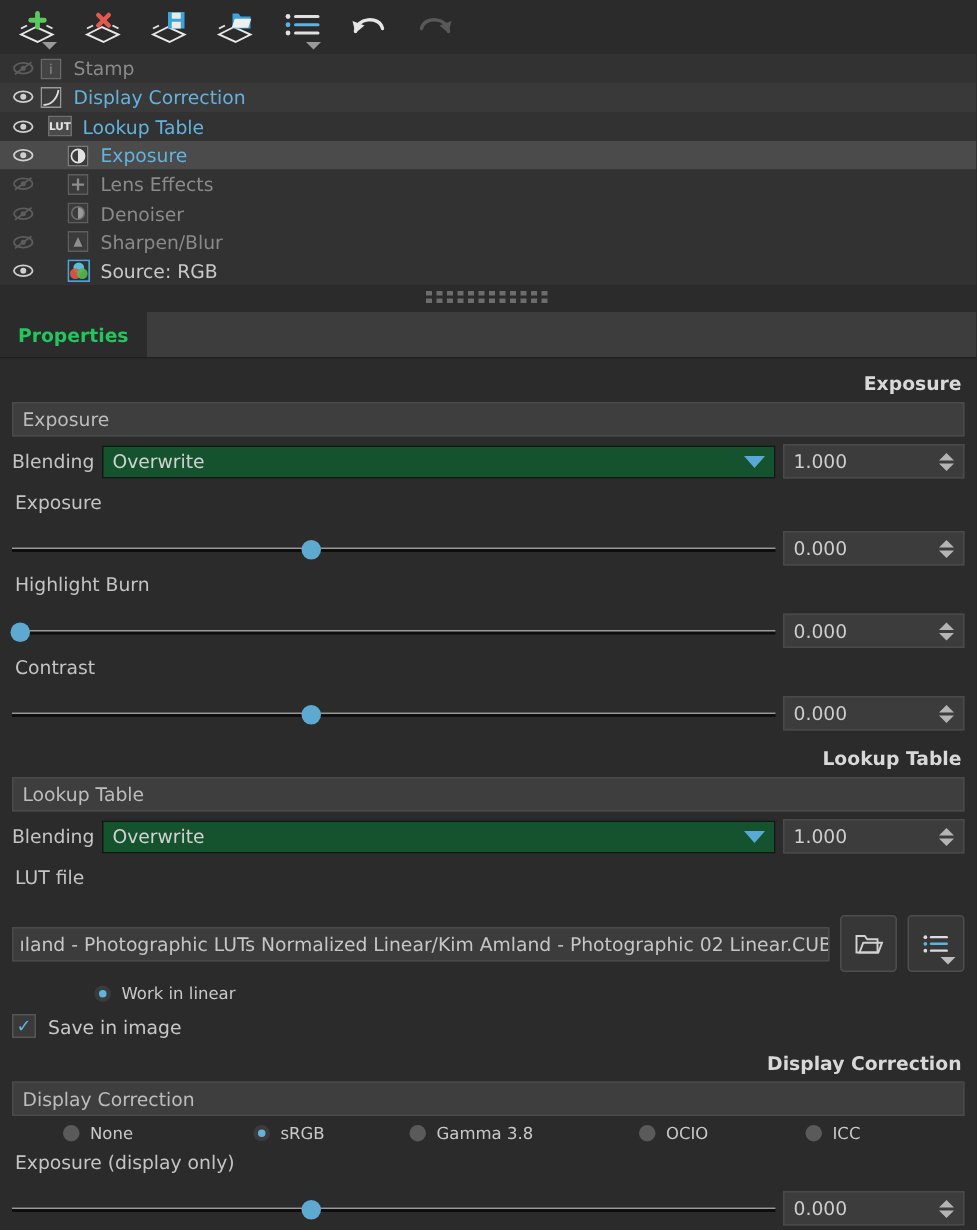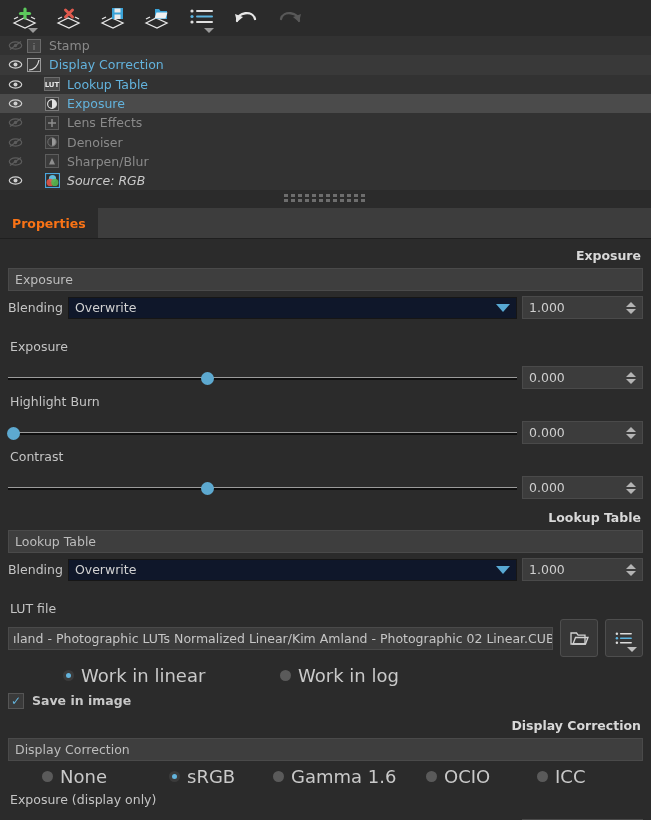--- a/index.html
+++ b/index.html
@@ -22,41 +22,41 @@
   
   .layers{background:#323232;}
   .layer-row{height:19.3px;display:flex;align-items:center;padding-left:4px;position:relative;cursor:pointer;}
   .layer-row .eye{width:22px;display:flex;align-items:center;justify-content:center;flex:0 0 22px;}
   .layer-row .lic{width:16px;height:16px;flex:0 0 16px;display:flex;align-items:center;justify-content:center;margin-right:7px;}
   .layer-row .lbl{font-size:12.5px;white-space:nowrap;}
   .lrow-plain{background:#323232;}
   .lrow-alt{background:#393939;}
   .lrow-sel{background:#4b4b4b;}
   .txt-dim{color:#8a8a8a;}
-  .txt-norm{color:#c9c9c9;font-style:italic;}
+  .txt-norm{color:#c9c9c9;}
   .txt-blue{color:#63b3dd;}
 
   
   .grip-wrap{height:16px;background:#2b2b2b;display:flex;align-items:center;justify-content:center;}
   .grip{display:grid;grid-template-columns:repeat(12,6px);grid-template-rows:3px 3px;gap:2px 1px;}
   .grip i{background:#6d6d6d;display:block;width:4px;height:3px;}
 
   
   .tabbar{height:32px;background:#2b2b2b;display:flex;align-items:flex-end;border-bottom:1px solid #1f1f1f;}
-  .tab{height:30px;display:flex;align-items:center;padding:0 12px;color:#f97316;font-weight:bold;font-size:12.5px;cursor:pointer;}
+  .tab{height:30px;display:flex;align-items:center;padding:0 12px;color:#22c55e;font-weight:bold;font-size:12.5px;cursor:pointer;}
   .tabfill{flex:1;height:30px;background:#3d3d3d;margin-left:0;}
 
   
   .props{padding:0 8px;background:#2b2b2b;}
   .sect-head{text-align:right;font-weight:bold;color:#d8d8d8;font-size:12.5px;padding:9px 2px 5px 0;}
   .namefield{height:21px;background:#3e3e3e;border:1px solid #4a4a4a;display:flex;align-items:center;
     padding-left:6px;color:#bdbdbd;font-size:12.5px;margin-bottom:5px;}
-  .row{display:flex;align-items:center;gap:5px;margin-bottom:20px;}
+  .row{display:flex;align-items:center;gap:5px;margin-bottom:8px;}
   .lbl-inline{color:#c4c4c4;font-size:12.5px;white-space:nowrap;}
-  .combo{flex:1;height:20px;background:#0f172a;border:1px solid #161616;display:flex;align-items:center;
+  .combo{flex:1;height:20px;background:#14532d;border:1px solid #161616;display:flex;align-items:center;
     justify-content:space-between;padding:0 6px;color:#d2d2d2;font-size:12.5px;cursor:pointer;}
   .combo .dn{width:0;height:0;border-left:7px solid transparent;border-right:7px solid transparent;border-top:8px solid #58a9d3;}
   .spin{width:107px;height:21px;background:#3c3c3c;border:1px solid #4a4a4a;display:flex;align-items:center;
     justify-content:space-between;padding:0 6px;color:#cfcfcf;font-size:12.5px;}
   .spin .arrows{display:flex;flex-direction:column;gap:2px;}
   .caret-up{width:0;height:0;border-left:5px solid transparent;border-right:5px solid transparent;border-bottom:5px solid #b4b4b4;}
   .caret-dn{width:0;height:0;border-left:5px solid transparent;border-right:5px solid transparent;border-top:5px solid #b4b4b4;}
   .param-label{color:#c4c4c4;font-size:12.5px;margin:5px 0 2px 2px;}
   .slider-row{display:flex;align-items:center;gap:5px;margin-bottom:2px;margin-top:12px;}
   .slider{flex:1;height:18px;position:relative;cursor:pointer;}
@@ -65,25 +65,25 @@
 
   .path-row{display:flex;align-items:center;gap:7px;margin-top:2px;}
   .pathfield{flex:1;height:21px;background:#3c3c3c;border:1px solid #4a4a4a;display:flex;align-items:center;
     padding-left:4px;color:#c6c6c6;font-size:12.5px;overflow:hidden;white-space:nowrap;}
   .sqbtn{width:36px;height:36px;background:#373737;border:1px solid #4e4e4e;border-radius:3px;
     display:flex;align-items:center;justify-content:center;position:relative;cursor:pointer;}
   .sqbtn .caret{position:absolute;bottom:4px;right:5px;width:0;height:0;
     border-left:5px solid transparent;border-right:5px solid transparent;border-top:5px solid #bdbdbd;}
 
   .radio-row{display:flex;align-items:center;margin:8px 0 0 0;}
-  .radio{display:flex;align-items:center;gap:7px;cursor:pointer;font-size:18px;color:#c9c9c9;}
+  .radio{display:flex;align-items:center;gap:7px;cursor:pointer;font-size:11px;color:#c9c9c9;}
   .rdot{width:11px;height:11px;border-radius:50%;background:#5a5a5a;display:flex;align-items:center;justify-content:center;}
   .rdot.on{background:#3b3b3b;}
   .rdot.on::after{content:"";width:5px;height:5px;border-radius:50%;background:#63b4dd;}
-  .chk-row{display:flex;gap:8px;margin-top:7px;cursor:pointer;font-weight:bold;}
+  .chk-row{display:flex;align-items:center;gap:8px;margin-top:7px;cursor:pointer;}
   .chk{width:14px;height:14px;background:#3a3a3a;border:1px solid #555;display:flex;align-items:center;justify-content:center;}
   .chk.on{background:#3a3a3a;}
   .chk.on::after{content:"✓";color:#63b4dd;font-size:12px;line-height:1;}
 </style>
 </head>
 <body>
 
 <div class="app">
 
   <div class="toolbar">
@@ -206,21 +206,21 @@
       <span class="lbl txt-blue">Display Correction</span>
     </div>
 
     <div class="layer-row lrow-plain">
       <span class="eye">
         <svg width="15" height="11" viewBox="0 0 15 11">
             <ellipse cx="7.5" cy="5.5" rx="6.2" ry="3.6" fill="none" stroke="#cfcfcf" stroke-width="1.2"></ellipse>
             <circle cx="7.5" cy="5.5" r="2" fill="#cfcfcf"></circle>
           </svg>
       </span>
-      <span class="lic indent-icon" style="margin-left:18px">
+      <span class="lic indent-icon" style="margin-left:6px">
         <svg width="16" height="14" viewBox="0 0 16 14">
             <rect x="0.5" y="0.5" width="15" height="13" fill="#4a4a4a" stroke="#6d6d6d"></rect>
             <text x="8" y="9.8" font-size="7" font-weight="bold" fill="#e6e6e6" text-anchor="middle" font-family="DejaVu Sans">LUT</text>
           </svg>
       </span>
       <span class="lbl txt-blue">Lookup Table</span>
     </div>
 
     <div class="layer-row lrow-sel">
       <span class="eye">
@@ -423,21 +423,21 @@
       </div>
       <div class="spin">
         <span>1.000</span>
         <span class="arrows">
             <i class="caret-up"></i>
             <i class="caret-dn"></i>
           </span>
       </div>
     </div>
 
-    <div class="param-label" style="margin-bottom:3px">LUT file</div>
+    <div class="param-label" style="margin-bottom:18px">LUT file</div>
     <div class="path-row">
       <div class="pathfield">ıland - Photographic LUTs Normalized Linear/Kim Amland - Photographic 02 Linear.CUBE</div>
       <div class="sqbtn">
         <svg width="19" height="16" viewBox="0 0 19 16">
           <path d="M1 14 V3 h5.5 l1.6 2.2 H15 V14 Z" fill="none" stroke="#d2d2d2" stroke-width="1.3"></path>
           <path d="M3 14 L5.5 7.5 H18 L15.5 14 Z" fill="none" stroke="#d2d2d2" stroke-width="1.3"></path>
         </svg>
       </div>
       <div class="sqbtn">
         <svg width="19" height="15" viewBox="0 0 20 15">
@@ -454,24 +454,20 @@
         </svg>
         <span class="caret"></span>
       </div>
     </div>
 
     <div class="radio-row">
       <label class="radio" style="width:217px;justify-content:flex-start;padding-left:55px">
         <span class="rdot on"></span>
         <span>Work in linear</span>
       </label>
-      <label class="radio" style="width:217px;justify-content:flex-start;padding-left:0">
-        <span class="rdot"></span>
-        <span>Work in log</span>
-      </label>
     </div>
 
     <label class="chk-row">
       <span class="chk on"></span>
       <span>Save in image</span>
     </label>
 
     <div class="sect-head">Display Correction</div>
     <div class="namefield">Display Correction</div>
 
@@ -479,21 +475,21 @@
       <label class="radio" style="width:127px;padding-left:34px">
         <span class="rdot"></span>
         <span>None</span>
       </label>
       <label class="radio" style="width:104px">
         <span class="rdot on"></span>
         <span>sRGB</span>
       </label>
       <label class="radio" style="width:153px">
         <span class="rdot"></span>
-        <span>Gamma 1.6</span>
+        <span>Gamma 3.8</span>
       </label>
       <label class="radio" style="width:111px">
         <span class="rdot"></span>
         <span>OCIO</span>
       </label>
       <label class="radio" style="flex:1">
         <span class="rdot"></span>
         <span>ICC</span>
       </label>
     </div>

